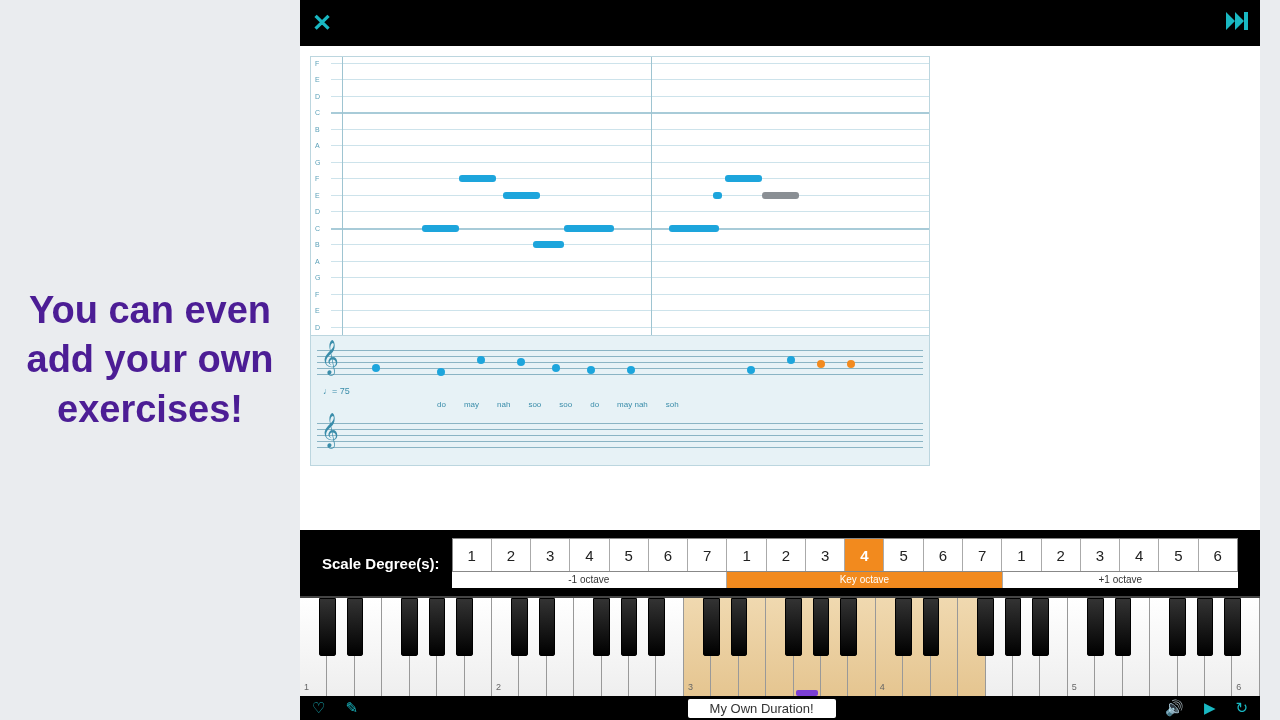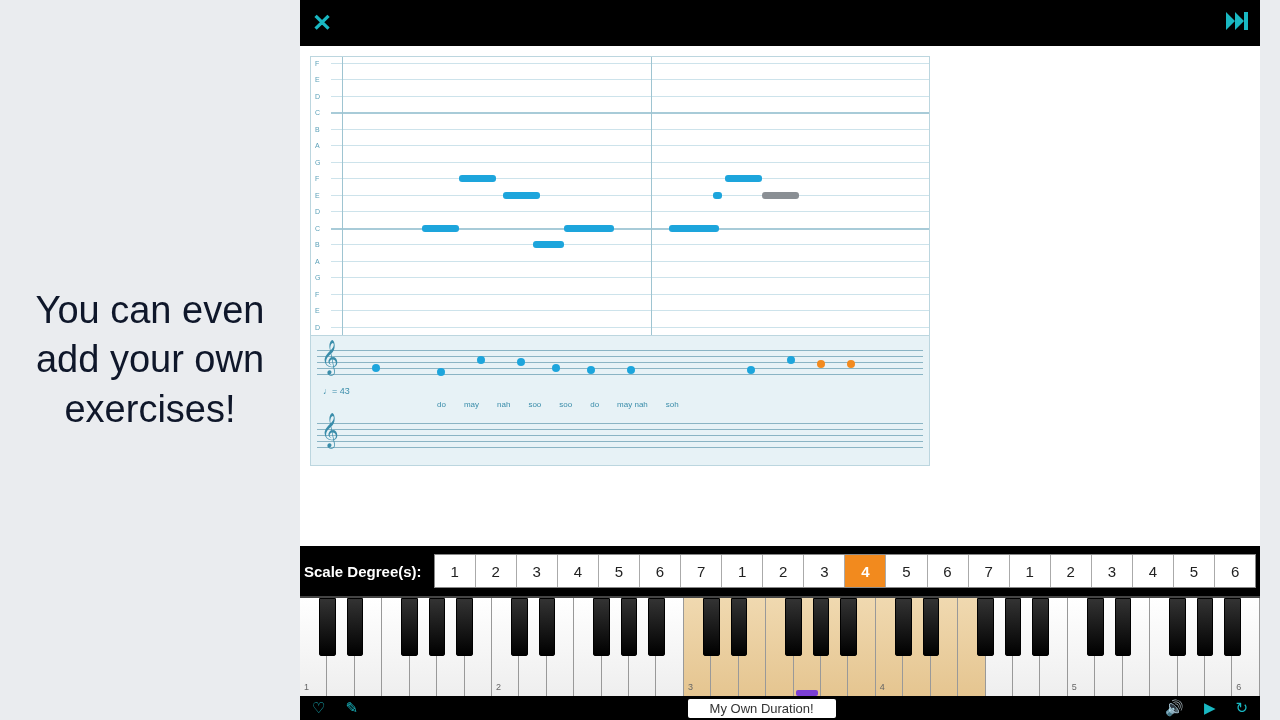--- a/index.html
+++ b/index.html
@@ -14,22 +14,22 @@
   .left-panel {
     width: 300px;
     height: 100%;
     display: flex;
     align-items: center;
     justify-content: center;
     padding: 20px;
   }
   .promo-text {
     font-size: 38px;
-    font-weight: 400;
-    color: #0f172a;
+    font-weight: 700;
+    color: #4c1d95;
     text-align: center;
     line-height: 1.3;
   }
   .app-frame {
     width: 960px;
     height: 100%;
     background: #fff;
     display: flex;
     flex-direction: column;
   }
@@ -144,21 +144,21 @@
   }
   .syl-row {
     display: flex;
     gap: 18px;
     font-size: 8px;
     color: #3a8daa;
     padding-left: 120px;
   }
   .controls-bar {
     background: #000;
-    padding: 8px 4px;
+    padding: 8px 22px;
     display: flex;
     flex-direction: column;
     gap: 6px;
   }
   .row {
     display: flex;
     align-items: center;
     gap: 6px;
   }
   .ctl-label {
@@ -368,21 +368,21 @@
             <div class="staff-note" style="left: 160px; top: 14px; background: rgb(29, 165, 220);"></div>
             <div class="staff-note" style="left: 200px; top: 16px; background: rgb(29, 165, 220);"></div>
             <div class="staff-note" style="left: 235px; top: 22px; background: rgb(29, 165, 220);"></div>
             <div class="staff-note" style="left: 270px; top: 24px; background: rgb(29, 165, 220);"></div>
             <div class="staff-note" style="left: 310px; top: 24px; background: rgb(29, 165, 220);"></div>
             <div class="staff-note" style="left: 430px; top: 24px; background: rgb(29, 165, 220);"></div>
             <div class="staff-note" style="left: 470px; top: 14px; background: rgb(29, 165, 220);"></div>
             <div class="staff-note" style="left: 500px; top: 18px; background: rgb(242, 138, 30);"></div>
             <div class="staff-note" style="left: 530px; top: 18px; background: rgb(242, 138, 30);"></div>
           </div>
-        <div class="tempo">♩= 43</div>
+        <div class="tempo">♩= 75</div>
         <div class="syl-row" id="syl-row">
             <span>do</span>
             <span>may</span>
             <span>nah</span>
             <span>soo</span>
             <span>soo</span>
             <span>do</span>
             <span>may nah</span>
             <span>soh</span>
           </div>
@@ -418,20 +418,25 @@
             <div class="degree-cell">5</div>
             <div class="degree-cell">6</div>
             <div class="degree-cell">7</div>
             <div class="degree-cell">1</div>
             <div class="degree-cell">2</div>
             <div class="degree-cell">3</div>
             <div class="degree-cell">4</div>
             <div class="degree-cell">5</div>
             <div class="degree-cell">6</div>
           </div>
+        <div class="octave-labels">
+          <div class="oct-lbl" style="flex:7">-1 octave</div>
+          <div class="oct-lbl key" style="flex:7">Key octave</div>
+          <div class="oct-lbl" style="flex:6">+1 octave</div>
+        </div>
       </div>
     </div>
   </div>
 
   <div class="piano" id="piano">
       <div class="white-key">
         <div class="num">1</div>
       </div>
       <div class="white-key"></div>
       <div class="white-key"></div>

